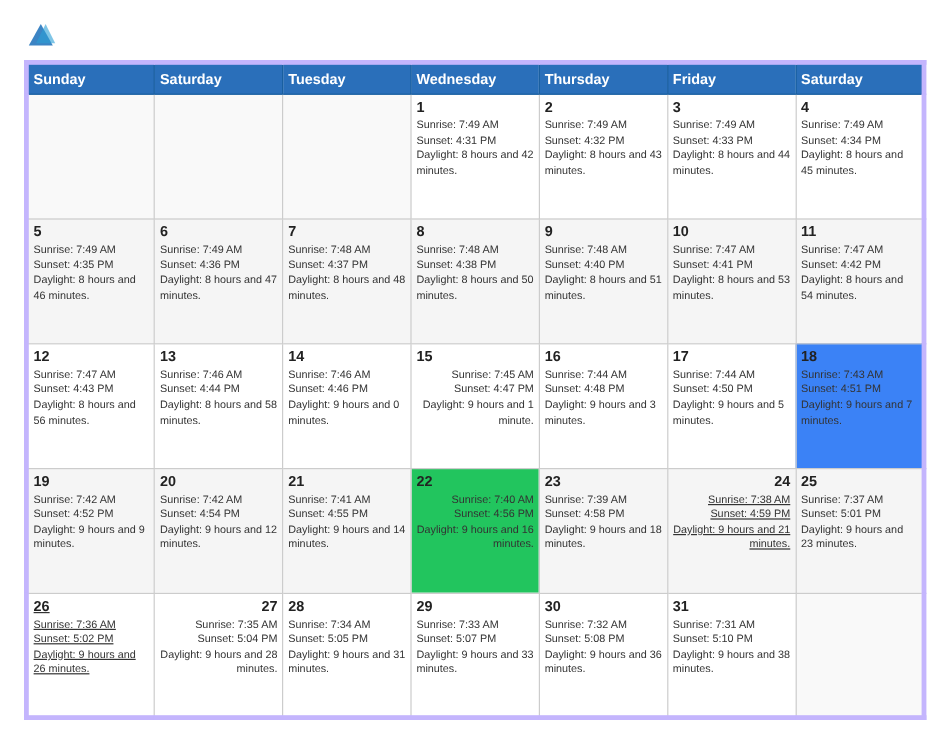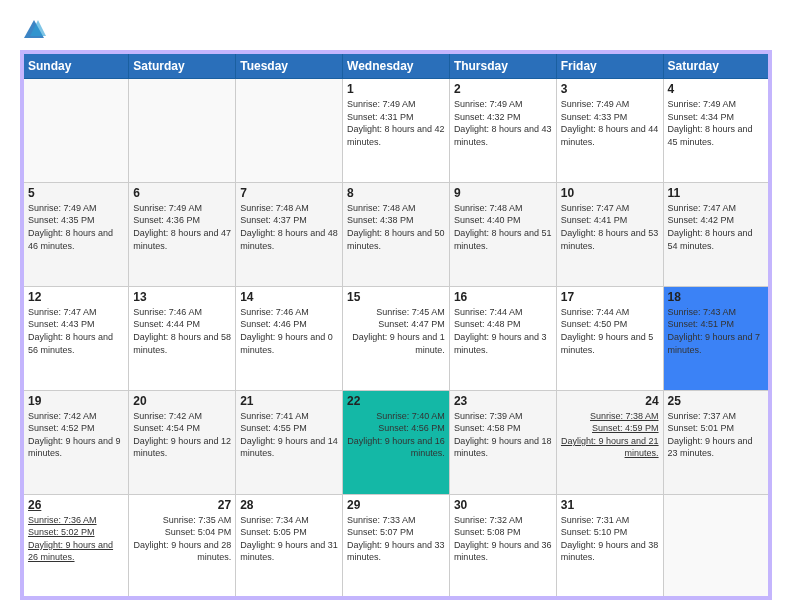--- a/index.html
+++ b/index.html
@@ -270,21 +270,21 @@
             <div class="day-info" style="white-space: pre-line;">Sunrise: 7:42 AM
 Sunset: 4:54 PM
 Daylight: 9 hours and 12 minutes.</div>
           </td>
           <td style="background: rgb(245, 245, 245);">
             <span class="day-num">21</span>
             <div class="day-info" style="white-space: pre-line;">Sunrise: 7:41 AM
 Sunset: 4:55 PM
 Daylight: 9 hours and 14 minutes.</div>
           </td>
-          <td style="background: #14b8a6;">
+          <td style="background: #22c55e;">
             <span class="day-num">22</span>
             <div class="day-info" style="white-space: pre-line; text-align: right;">Sunrise: 7:40 AM
 Sunset: 4:56 PM
 Daylight: 9 hours and 16 minutes.</div>
           </td>
           <td style="background: rgb(245, 245, 245);">
             <span class="day-num">23</span>
             <div class="day-info" style="white-space: pre-line;">Sunrise: 7:39 AM
 Sunset: 4:58 PM
 Daylight: 9 hours and 18 minutes.</div>

